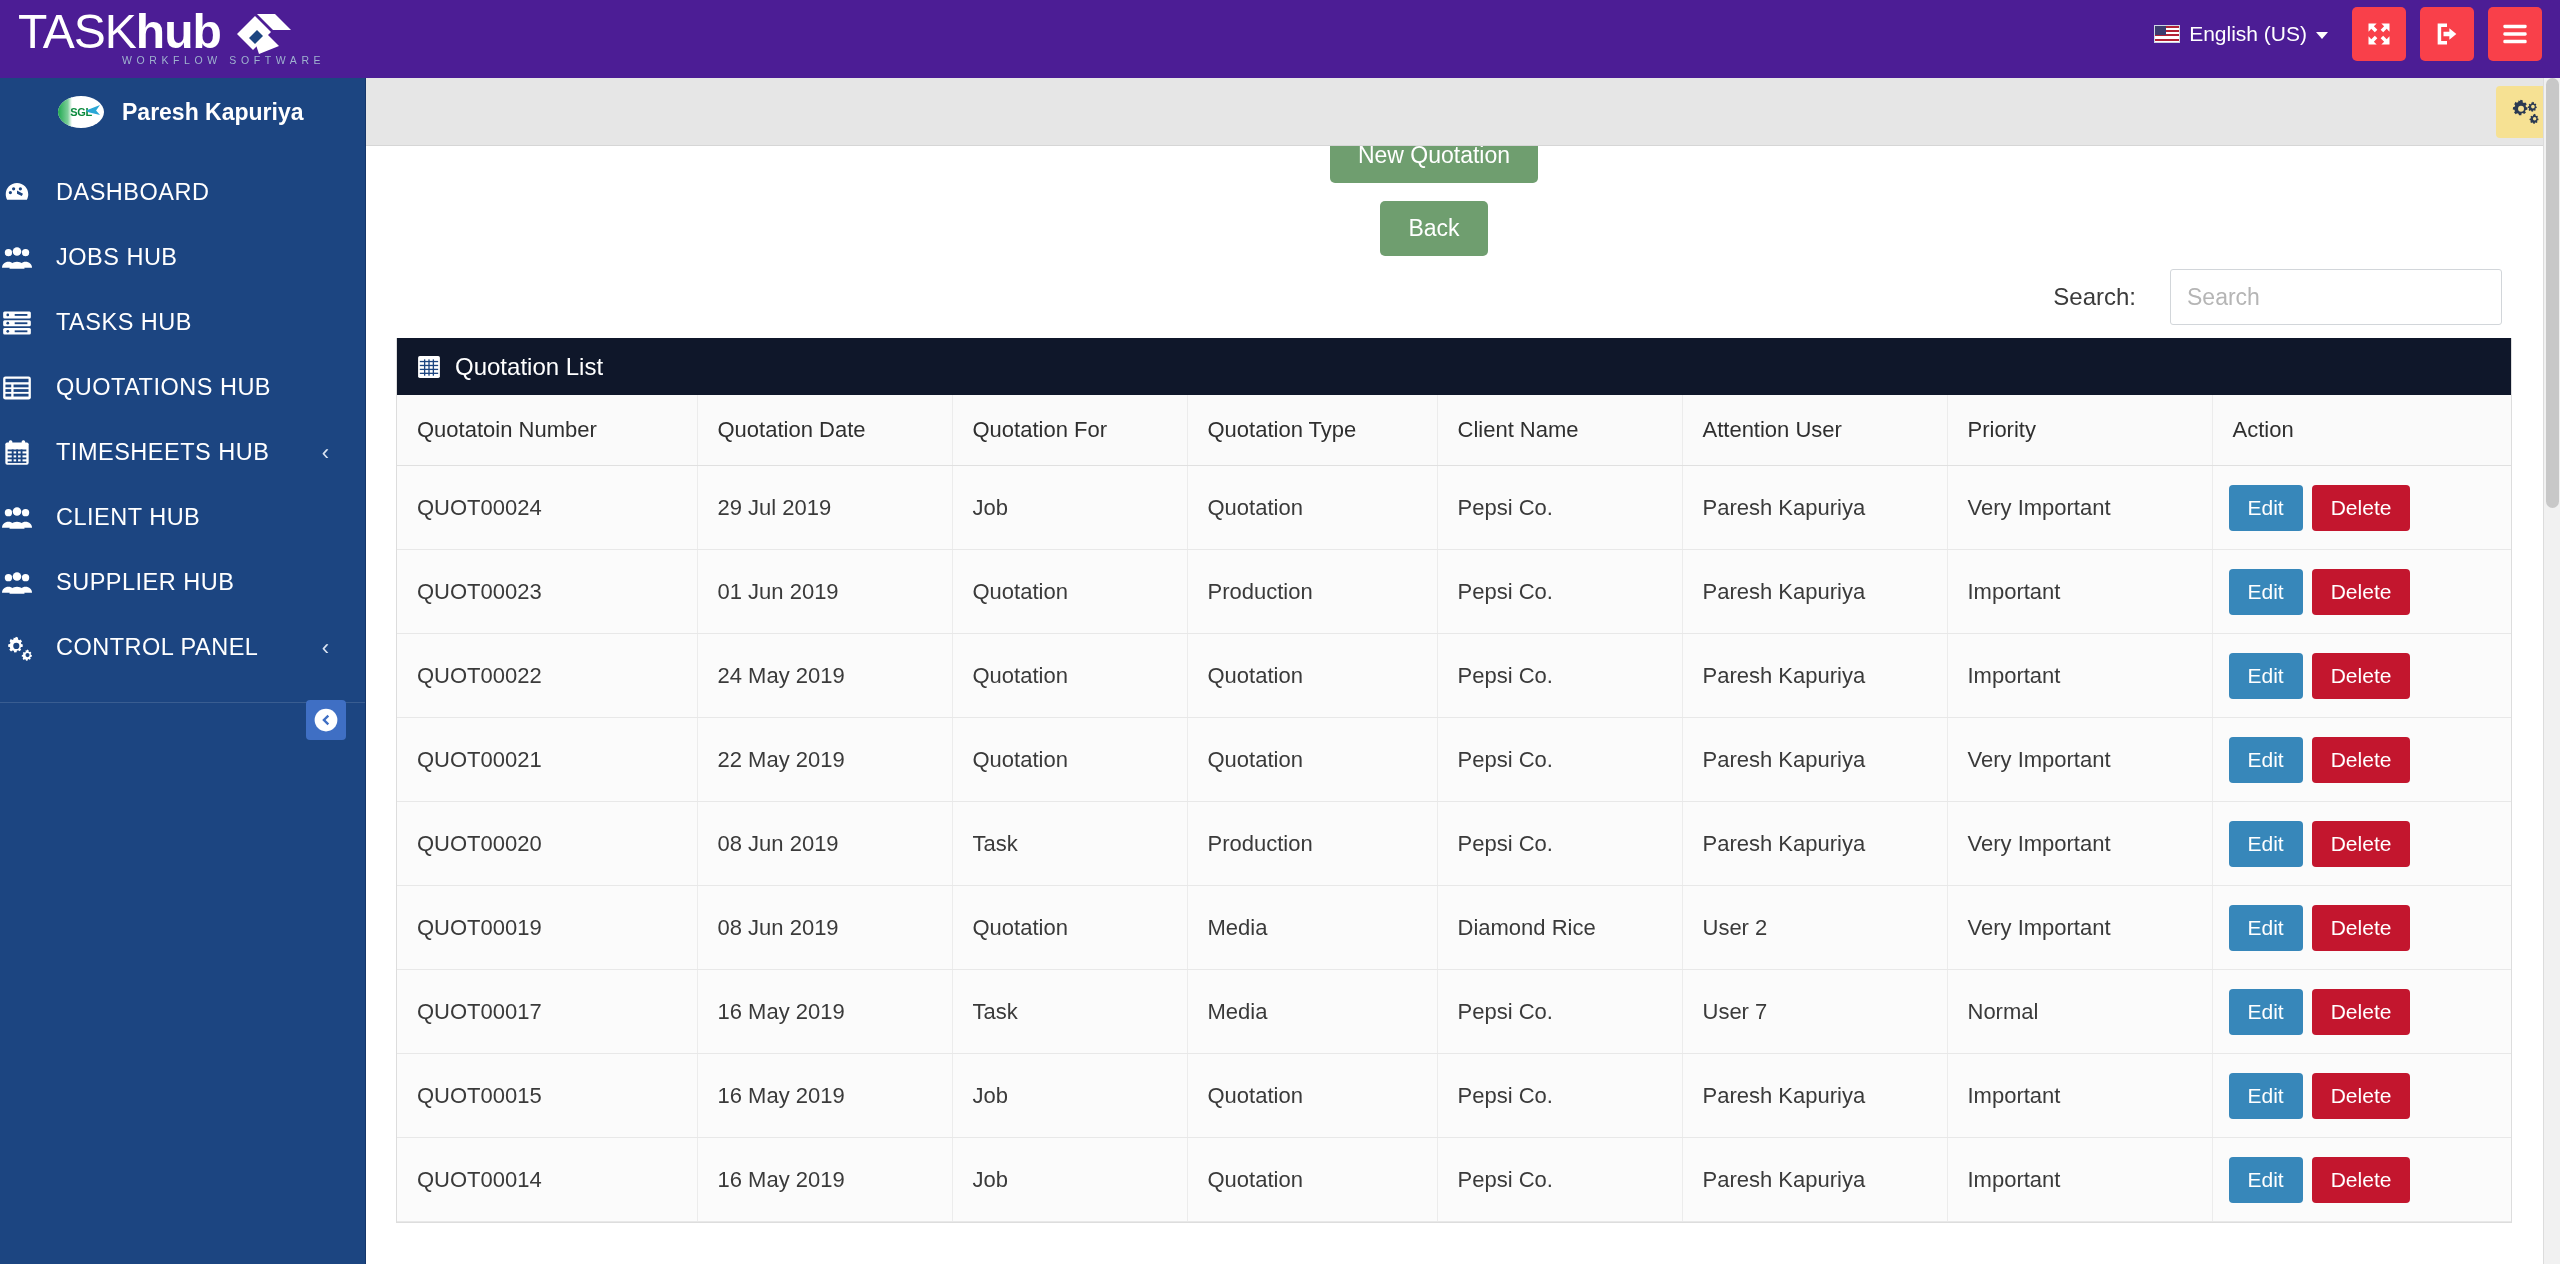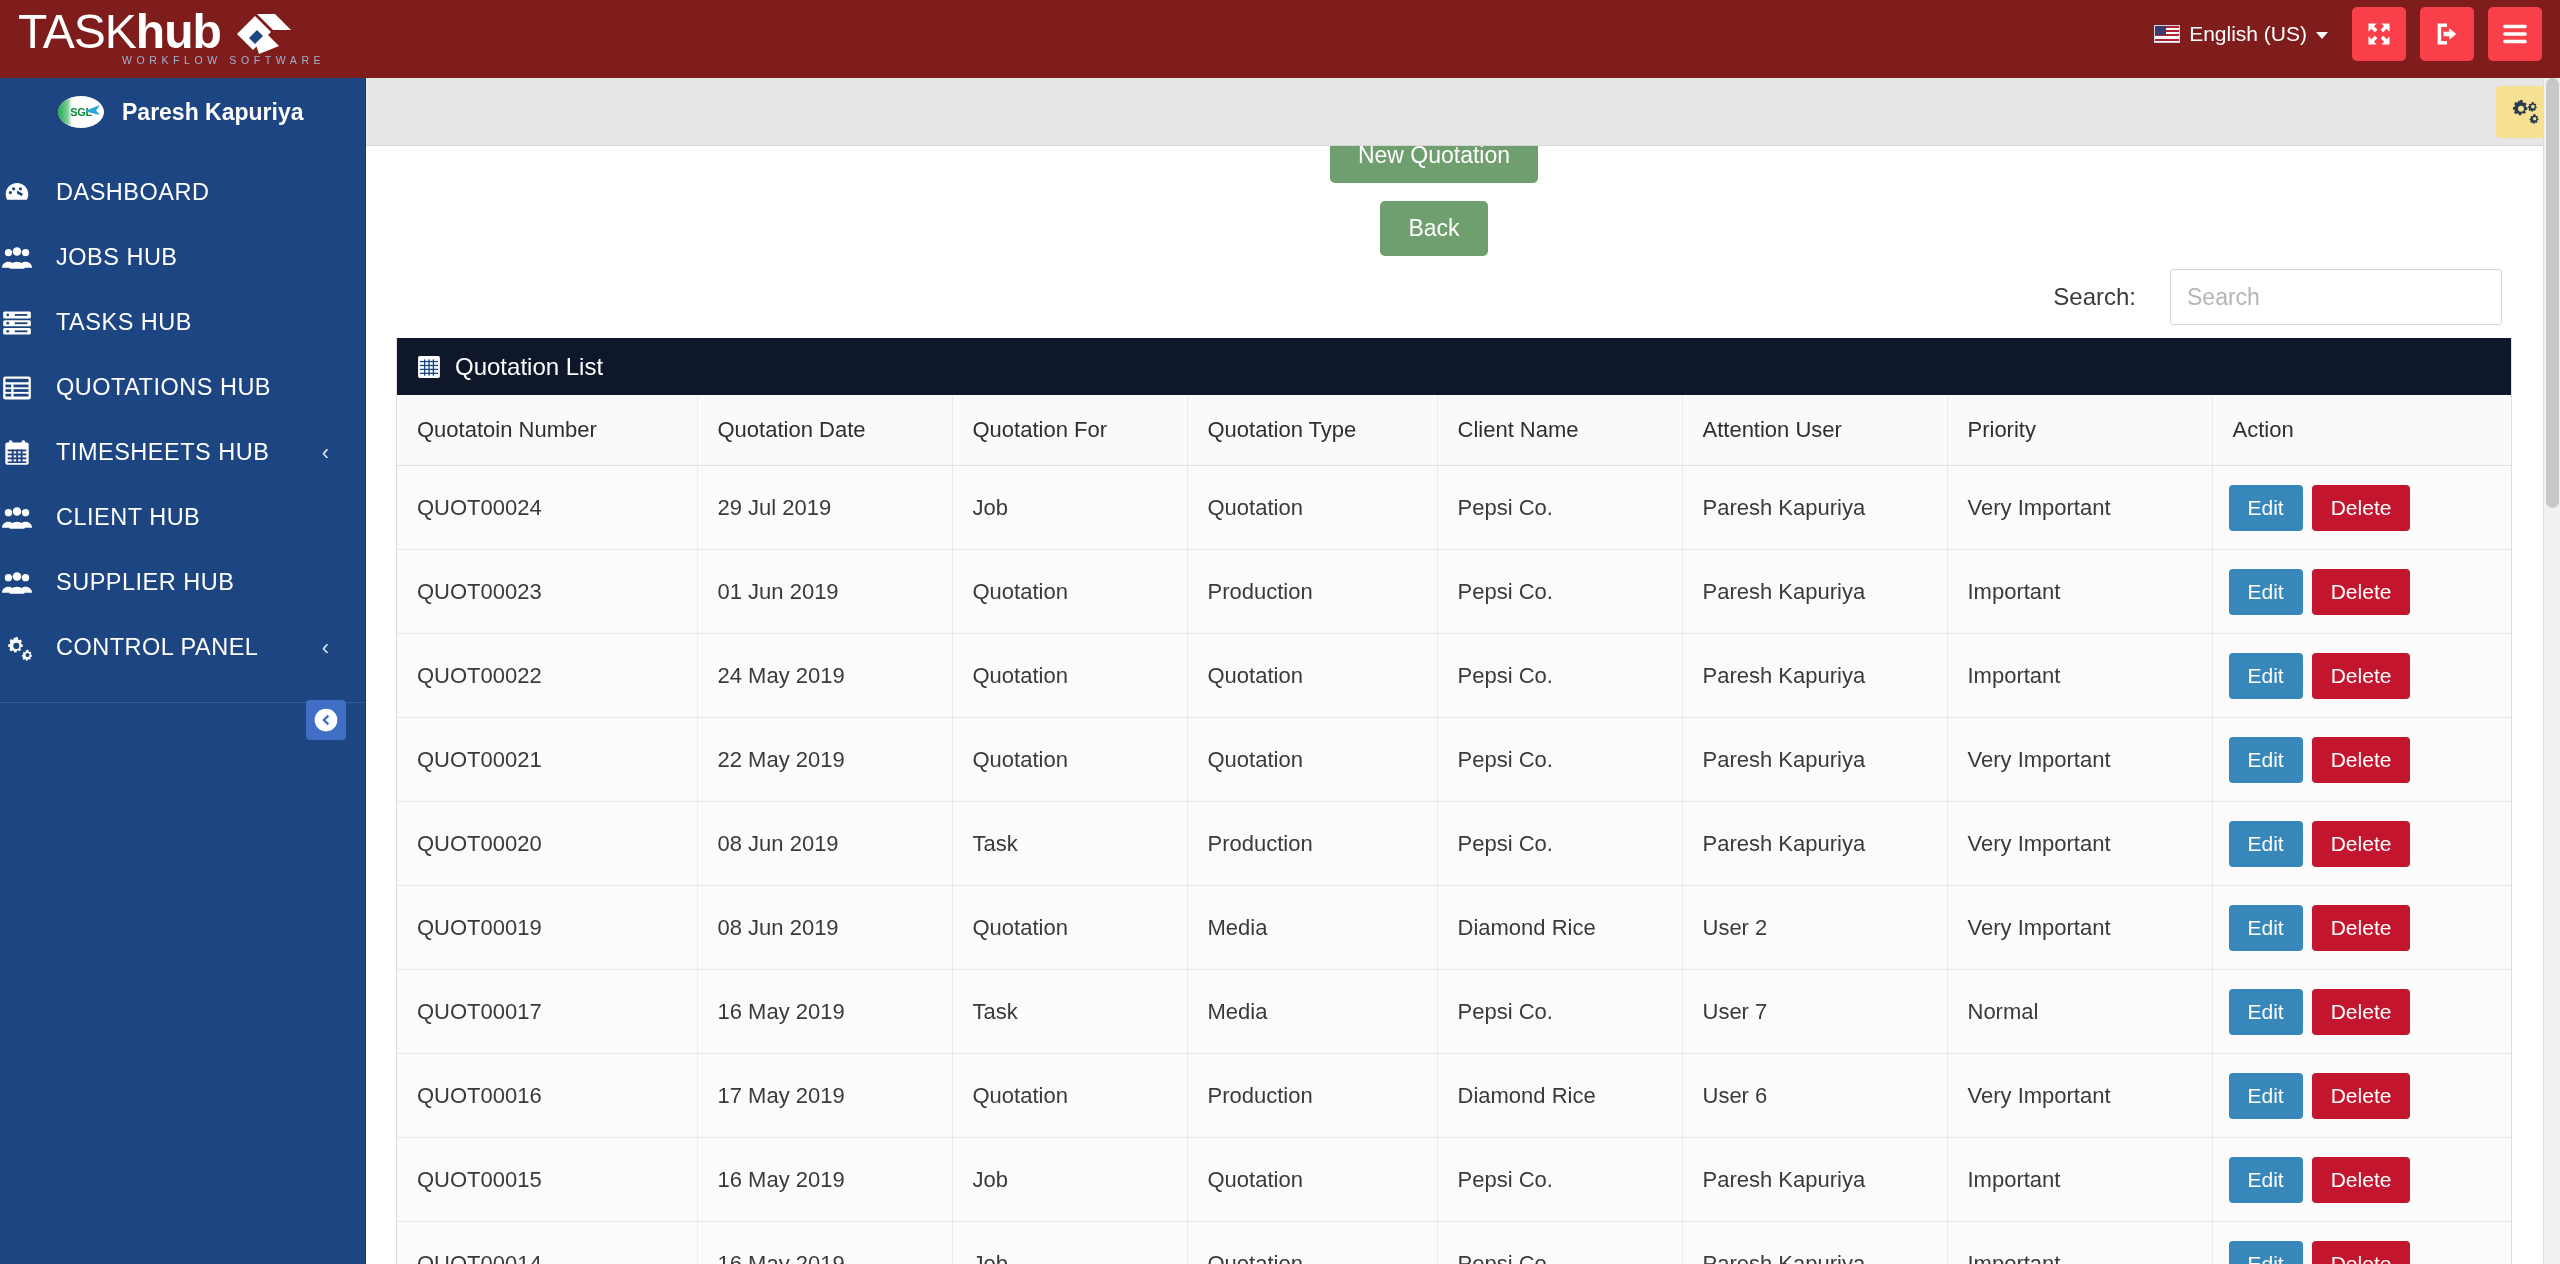--- a/index.html
+++ b/index.html
@@ -11,21 +11,21 @@
     background: #ffffff;
     font-family: "Liberation Sans", sans-serif;
   }
 
   
   #topbar {
     position: absolute;
     top: 0; left: 0;
     width: 2560px;
     height: 78px;
-    background: #7f1d1d;
+    background: #4c1d95;
     z-index: 30;
   }
   #logo-wrap {
     position: absolute;
     left: 18px;
     top: 6px;
     display: flex;
     align-items: flex-start;
   }
   #logo-text {
@@ -719,30 +719,20 @@
             <td>QUOT00017</td>
             <td>16 May 2019</td>
             <td>Task</td>
             <td>Media</td>
             <td>Pepsi Co.</td>
             <td>User 7</td>
             <td>Normal</td>
             <td class="act-cell"><button class="btn-edit">Edit</button><button class="btn-del">Delete</button></td>
           </tr>
           <tr>
-            <td>QUOT00016</td>
-            <td>17 May 2019</td>
-            <td>Quotation</td>
-            <td>Production</td>
-            <td>Diamond Rice</td>
-            <td>User 6</td>
-            <td>Very Important</td>
-            <td class="act-cell"><button class="btn-edit">Edit</button><button class="btn-del">Delete</button></td>
-          </tr>
-          <tr>
             <td>QUOT00015</td>
             <td>16 May 2019</td>
             <td>Job</td>
             <td>Quotation</td>
             <td>Pepsi Co.</td>
             <td>Paresh Kapuriya</td>
             <td>Important</td>
             <td class="act-cell"><button class="btn-edit">Edit</button><button class="btn-del">Delete</button></td>
           </tr>
           <tr>

